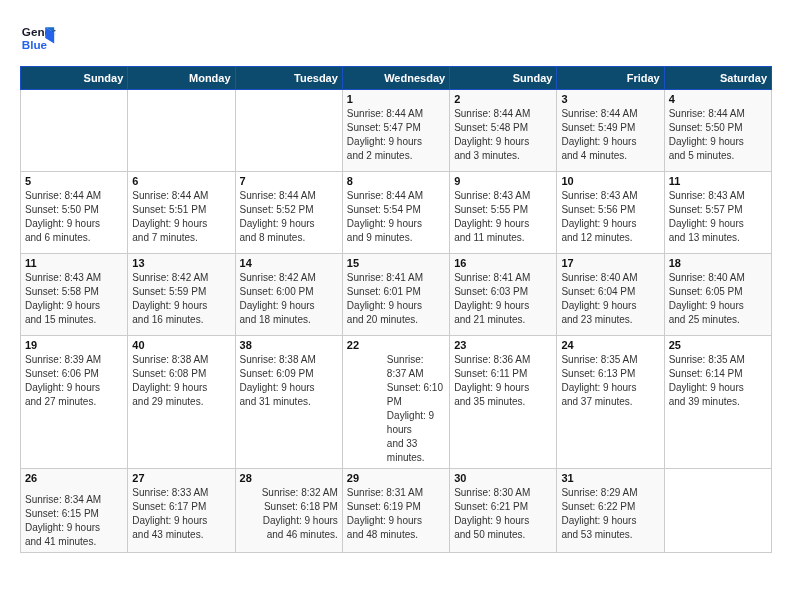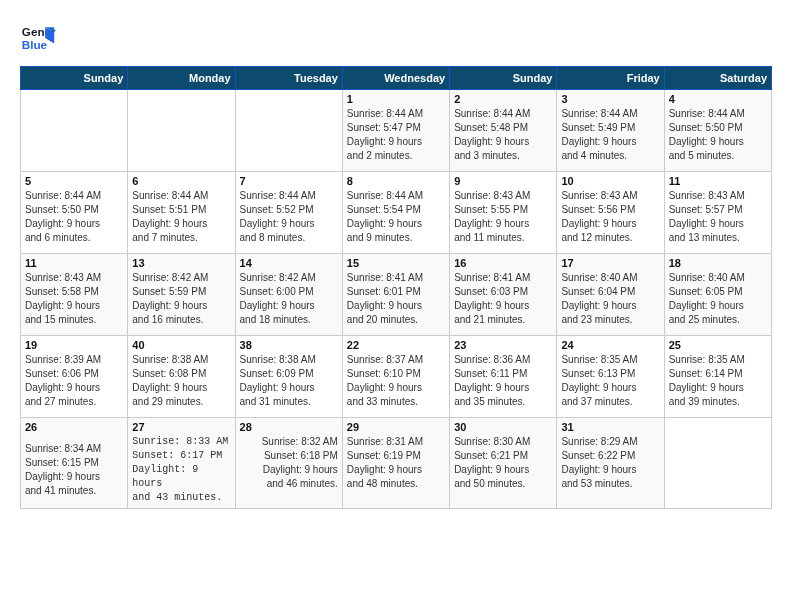--- a/index.html
+++ b/index.html
@@ -268,21 +268,21 @@
           </td>
           <td>
             <span class="day-number">38</span>
             <div class="day-info" style="white-space: pre-line;">Sunrise: 8:38 AM
 Sunset: 6:09 PM
 Daylight: 9 hours
 and 31 minutes.</div>
           </td>
           <td>
             <span class="day-number">22</span>
-            <div class="day-info" style="white-space: pre-line;">Sunrise: 8:37 AM
+            <div class="day-info" style="white-space: pre-line; margin-left: 40px;">Sunrise: 8:37 AM
 Sunset: 6:10 PM
 Daylight: 9 hours
 and 33 minutes.</div>
           </td>
           <td>
             <span class="day-number">23</span>
             <div class="day-info" style="white-space: pre-line;">Sunrise: 8:36 AM
 Sunset: 6:11 PM
 Daylight: 9 hours
 and 35 minutes.</div>
@@ -305,21 +305,21 @@
         <tr>
           <td>
             <span class="day-number">26</span>
             <div class="day-info" style="white-space: pre-line; margin-top: 9px;">Sunrise: 8:34 AM
 Sunset: 6:15 PM
 Daylight: 9 hours
 and 41 minutes.</div>
           </td>
           <td>
             <span class="day-number">27</span>
-            <div class="day-info" style="white-space: pre-line; font-family: Liberation Mono, monospace;">Sunrise: 8:33 AM
+            <div class="day-info" style="white-space: pre-line;">Sunrise: 8:33 AM
 Sunset: 6:17 PM
 Daylight: 9 hours
 and 43 minutes.</div>
           </td>
           <td>
             <span class="day-number">28</span>
             <div class="day-info" style="white-space: pre-line; text-align: right;">Sunrise: 8:32 AM
 Sunset: 6:18 PM
 Daylight: 9 hours
 and 46 minutes.</div>

